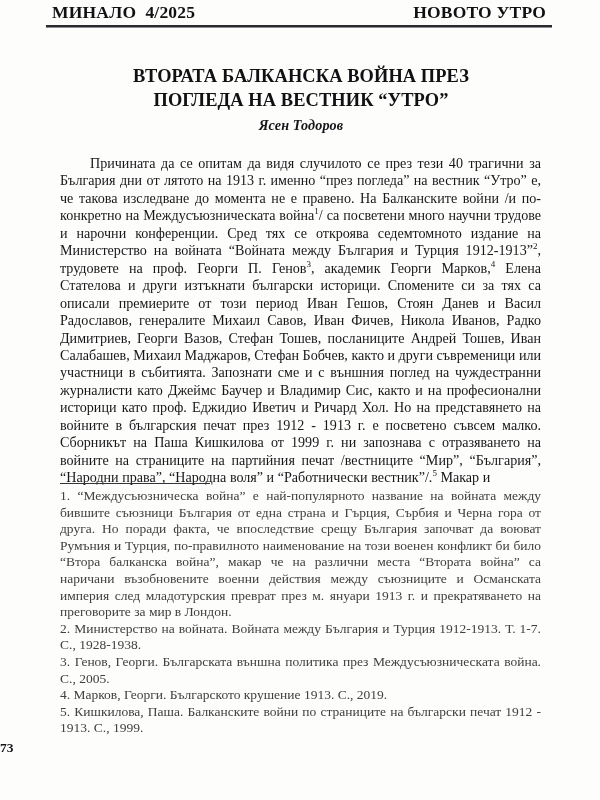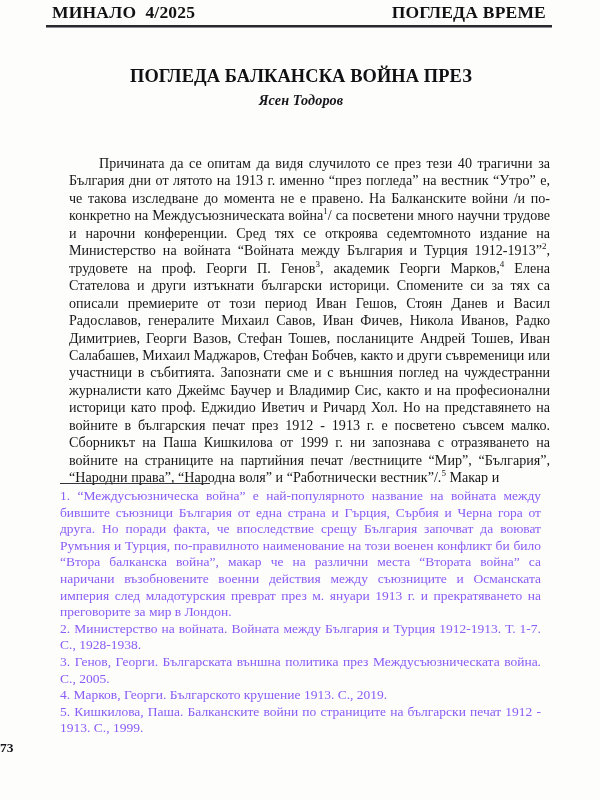--- a/index.html
+++ b/index.html
@@ -84,21 +84,21 @@
     font-size: 14.2px;
     font-style: italic;
     font-weight: bold;
     letter-spacing: 0.1px;
     color: #15151a;
   }
 
   
   .body-text {
     position: absolute;
-    left: 69px;
+    left: 60px;
     top: 155px;
     width: 481px;
     font-size: 14.1px;
     line-height: 17.45px;
     text-align: justify;
     text-align-last: left;
     color: #17171a;
     hyphens: manual;
   }
   .body-text .para {
@@ -124,21 +124,21 @@
 
   
   .footnotes {
     position: absolute;
     left: 60px;
     top: 488px;
     width: 481px;
     font-size: 13.5px;
     line-height: 16.6px;
     text-align: justify;
-    color: #8b5cf6;
+    color: #404040;
   }
   .footnotes .footnote {
     margin: 0;
     text-indent: 0;
     text-align: justify;
   }
 
   
   .page-number {
     position: absolute;
@@ -151,27 +151,28 @@
     color: #15151a;
   }
 </style>
 </head>
 <body>
 
 <div class="page">
 
   <div class="running-header">
     <span class="rh-left">МИНАЛО  4/2025</span>
-    <span class="rh-right">ПОГЛЕДА ВРЕМЕ</span>
+    <span class="rh-right">НОВОТО УТРО</span>
   </div>
   <div class="header-rule"></div>
 
   <div class="title-block">
     <h1 class="doc-title">
-      <span class="title-line">ПОГЛЕДА БАЛКАНСКА ВОЙНА ПРЕЗ</span>
+      <span class="title-line">ВТОРАТА БАЛКАНСКА ВОЙНА ПРЕЗ</span>
+      <span class="title-line">ПОГЛЕДА НА ВЕСТНИК “УТРО”</span>
     </h1>
     <p class="doc-author">Ясен Тодоров</p>
   </div>
 
   <div class="body-text">
     <p class="para"><span>Причината да се опитам да видя случилото се през тези 40 трагични за България дни от лятото на 1913 г. именно “през погледа” на вестник “Утро” е, че такова изследване до момента не е правено. На Балканските войни /и по-конкретно на Междусъюзническата война</span><sup class="fn">1</sup><span>/ са посветени много научни трудове и нарочни конференции. Сред тях се откроява седемтомното издание на Министерство на войната “Войната между България и Турция 1912-1913”</span><sup class="fn">2</sup><span>, трудовете на проф. Георги П. Генов</span><sup class="fn">3</sup><span>, академик Георги Марков,</span><sup class="fn">4</sup><span> Елена Стателова и други изтъкнати български историци. Спомените си за тях са описали премиерите от този период Иван Гешов, Стоян Данев и Васил Радославов, генералите Михаил Савов, Иван Фичев, Никола Иванов, Радко Димитриев, Георги Вазов, Стефан Тошев, посланиците Андрей Тошев, Иван Салабашев, Михаил Маджаров, Стефан Бобчев, както и други съвременици или участници в събитията. Запознати сме и с външния поглед на чуждестранни журналисти като Джеймс Баучер и Владимир Сис, както и на професионални историци като проф. Еджидио Иветич и Ричард Хол. Но на представянето на войните в българския печат през 1912 - 1913 г. е посветено съвсем малко. Сборникът на Паша Кишкилова от 1999 г. ни запознава с отразяването на войните на страниците на партийния печат /вестниците “Мир”, “България”, “Народни права”, “Народна воля” и “Работнически вестник”/.</span><sup class="fn">5</sup><span> Макар и</span></p>
   </div>
 
   <div class="footnote-rule"></div>
 

